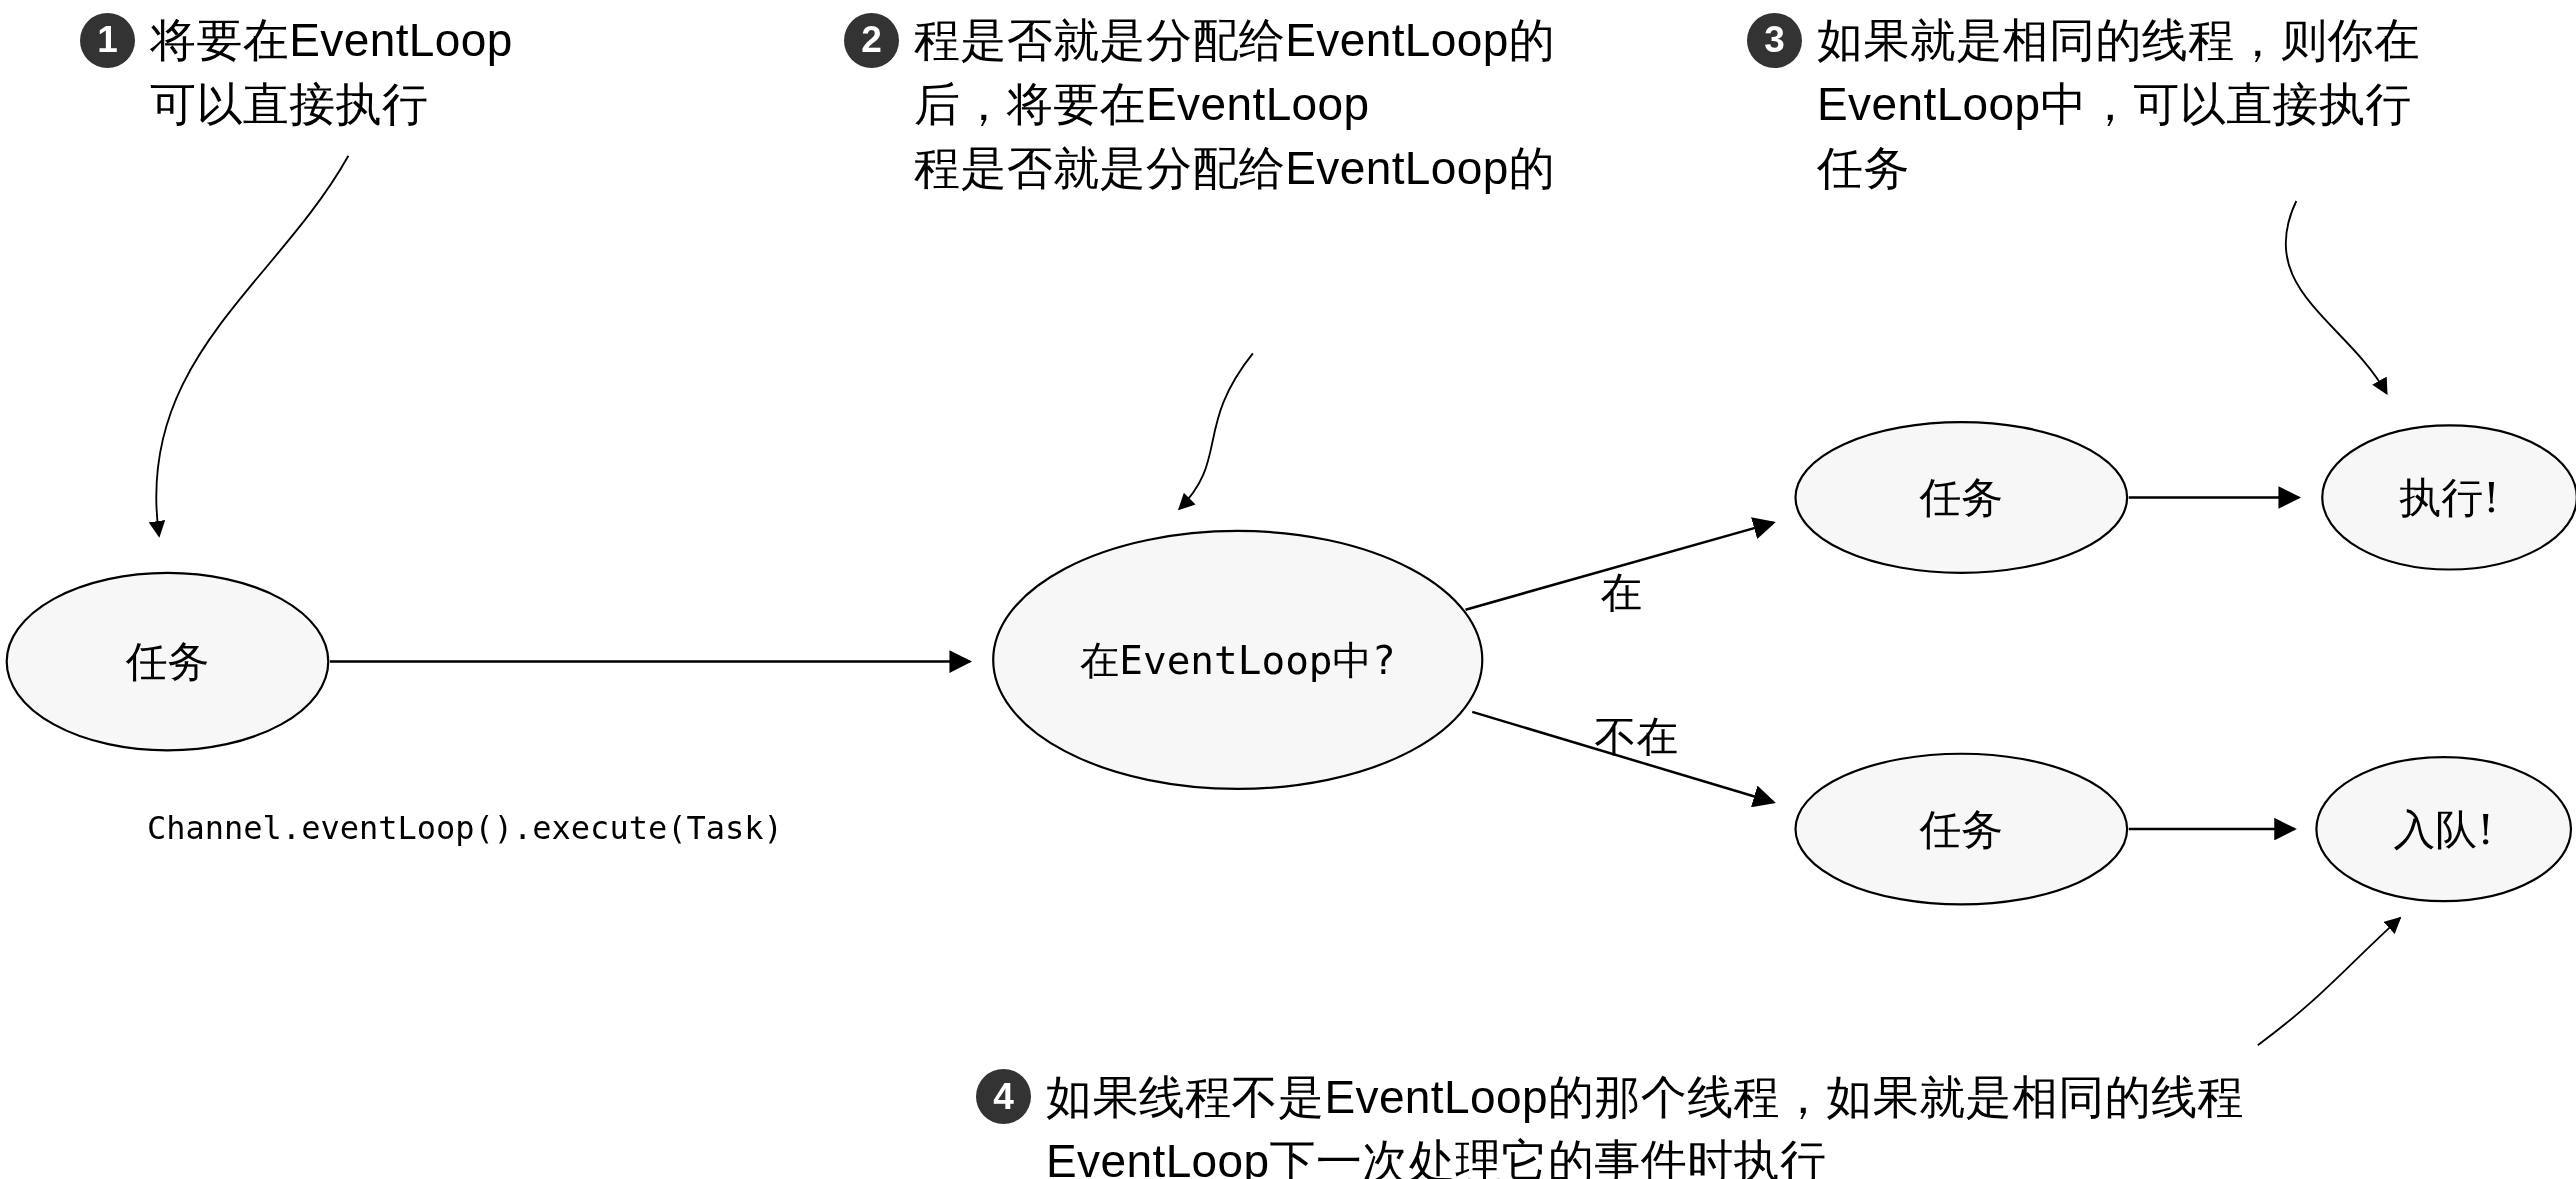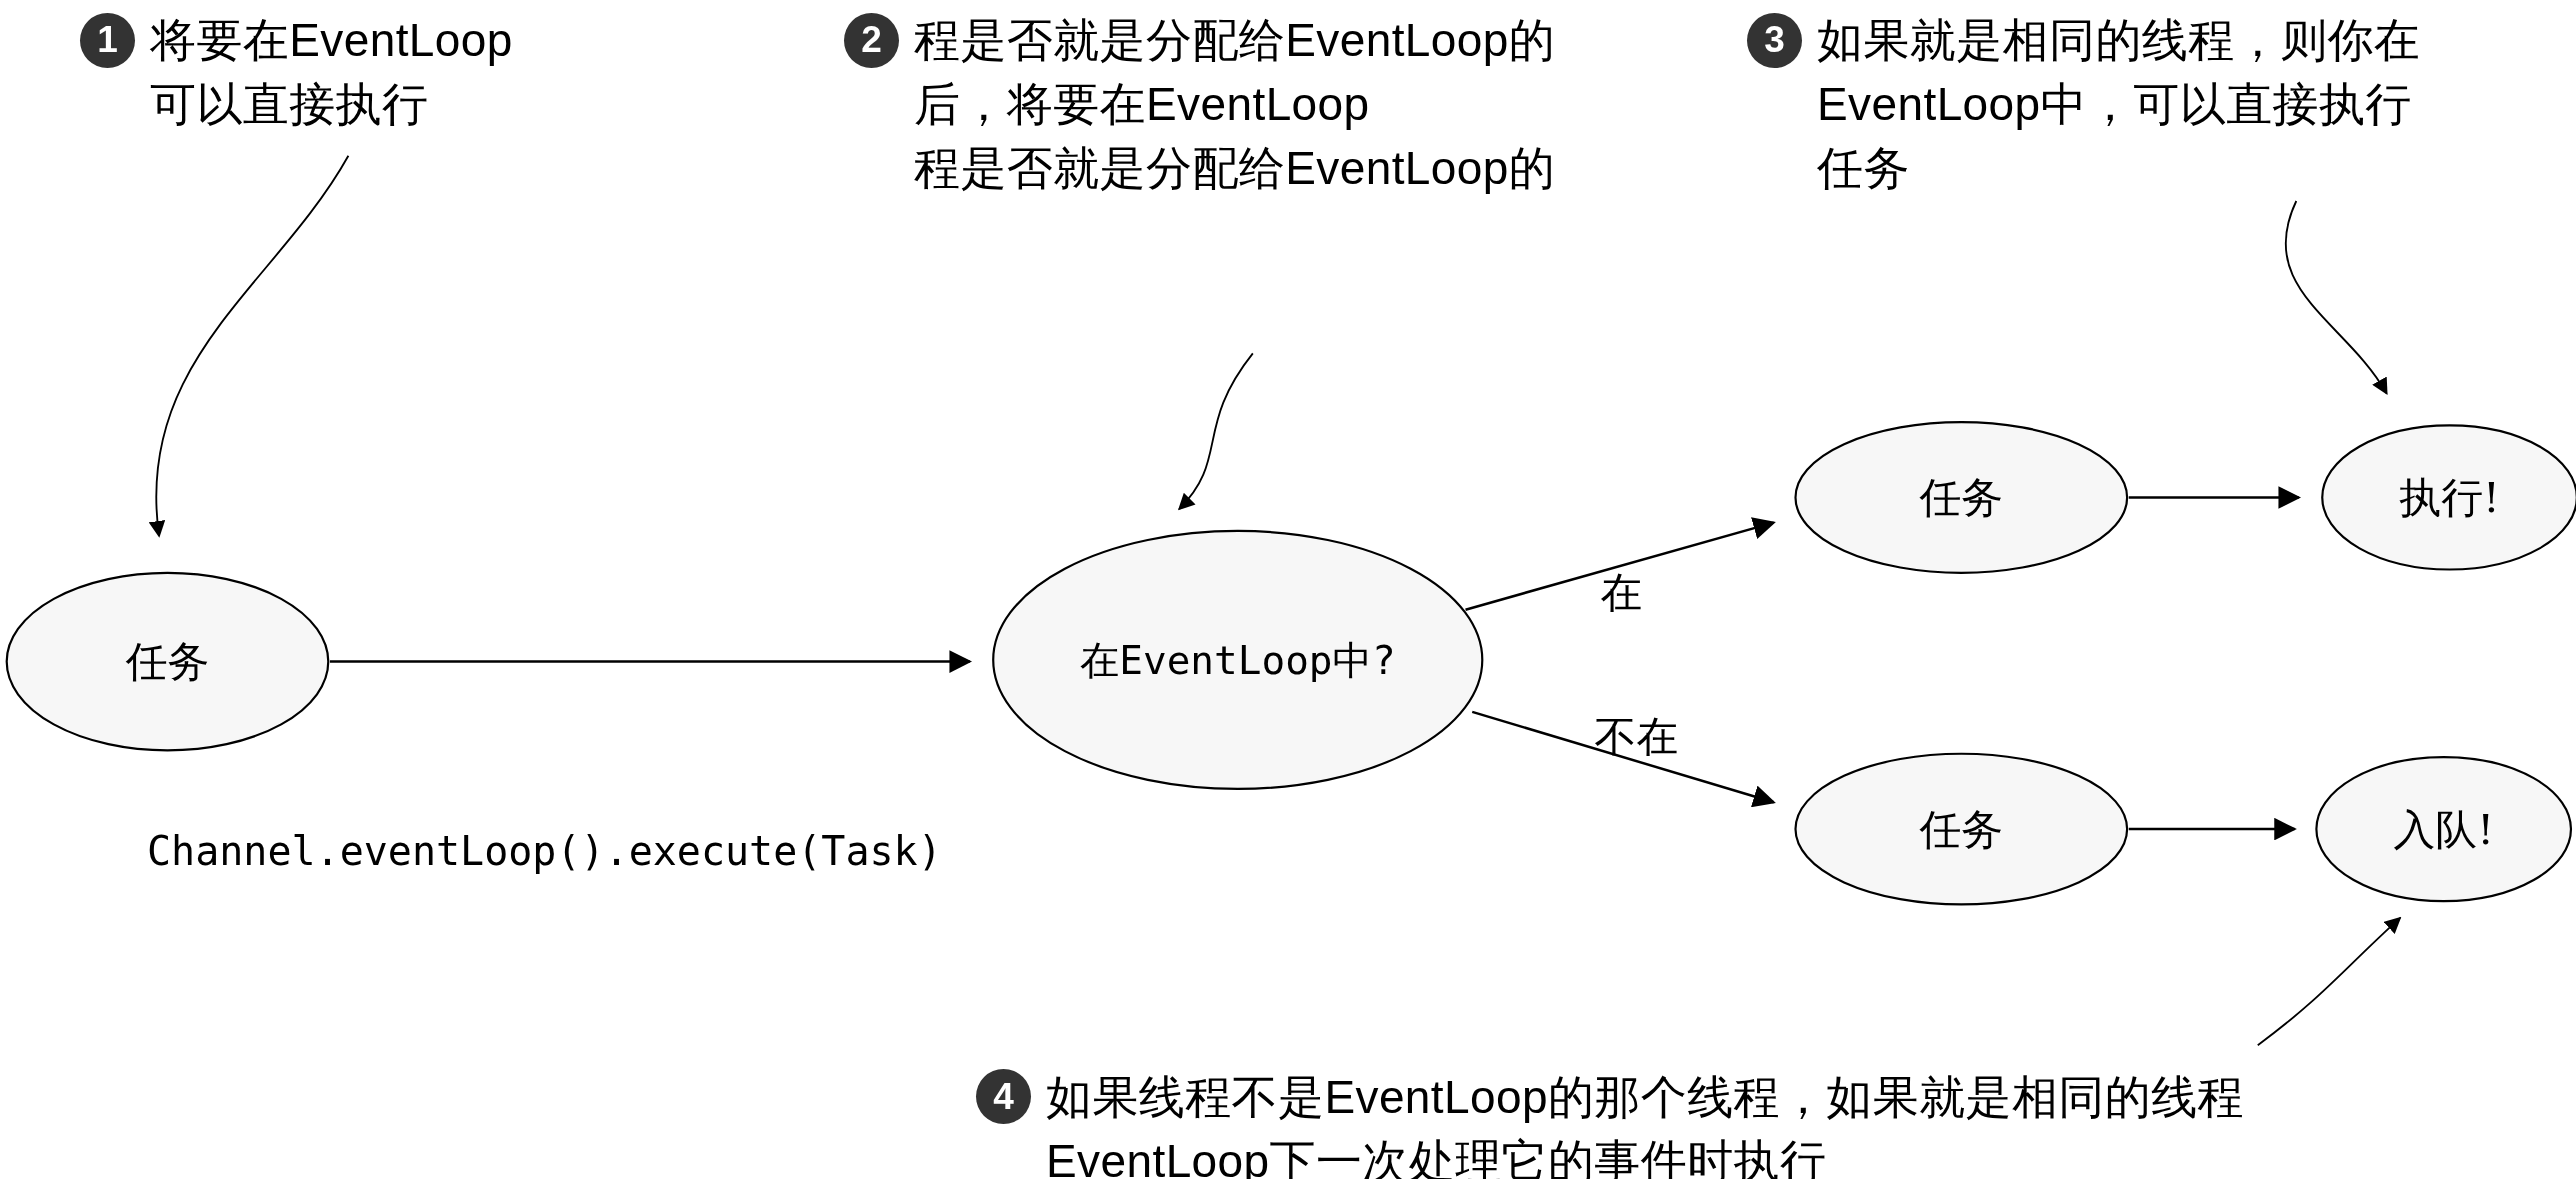--- a/index.html
+++ b/index.html
@@ -18,22 +18,22 @@
   .node-label.mono { font-family:"DejaVu Sans Mono", monospace; font-size:47px; }
   .edge-label { font-family:"DejaVu Serif", serif; font-size:50px; fill:#000;
                 text-anchor:middle; dominant-baseline:central; }
 
   .ann { position:absolute; display:flex; gap:15px; align-items:flex-start; }
   .badge { flex:0 0 55px; width:55px; height:55px; border-radius:50%;
            background:#333333; color:#ffffff; font-size:37px; font-weight:bold;
            display:flex; align-items:center; justify-content:center; margin-top:4.2px; }
   .ann-text { font-size:46px; line-height:64px; letter-spacing:0.4px; white-space:nowrap; }
 
-  .code { position:absolute; left:147px; top:828px;
-          font-family:"DejaVu Sans Mono", monospace; font-size:40px; letter-spacing:0; }
+  .code { position:absolute; left:147px; top:809px;
+          font-family:"DejaVu Sans Mono", monospace; font-size:32px; letter-spacing:0; }
 </style>
 </head>
 <body>
 
 <div class="canvas">
 
   <svg class="diagram" viewBox="0 0 3076 1409">
     <defs>
       <marker id="arrowhead" viewBox="0 0 10 10" refX="9" refY="5" markerWidth="9" markerHeight="9" orient="auto-start-reverse">
         <path d="M0,0 L10,5 L0,10 z" fill="#000"></path>

